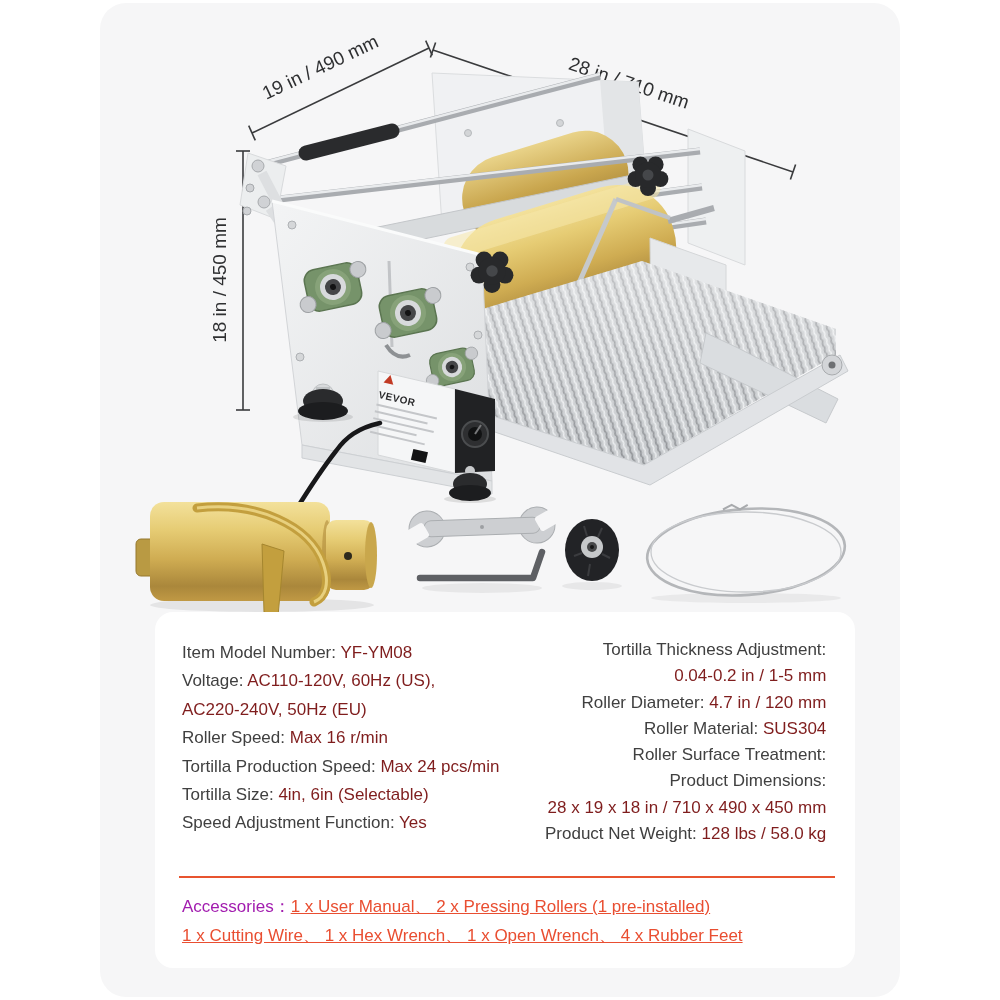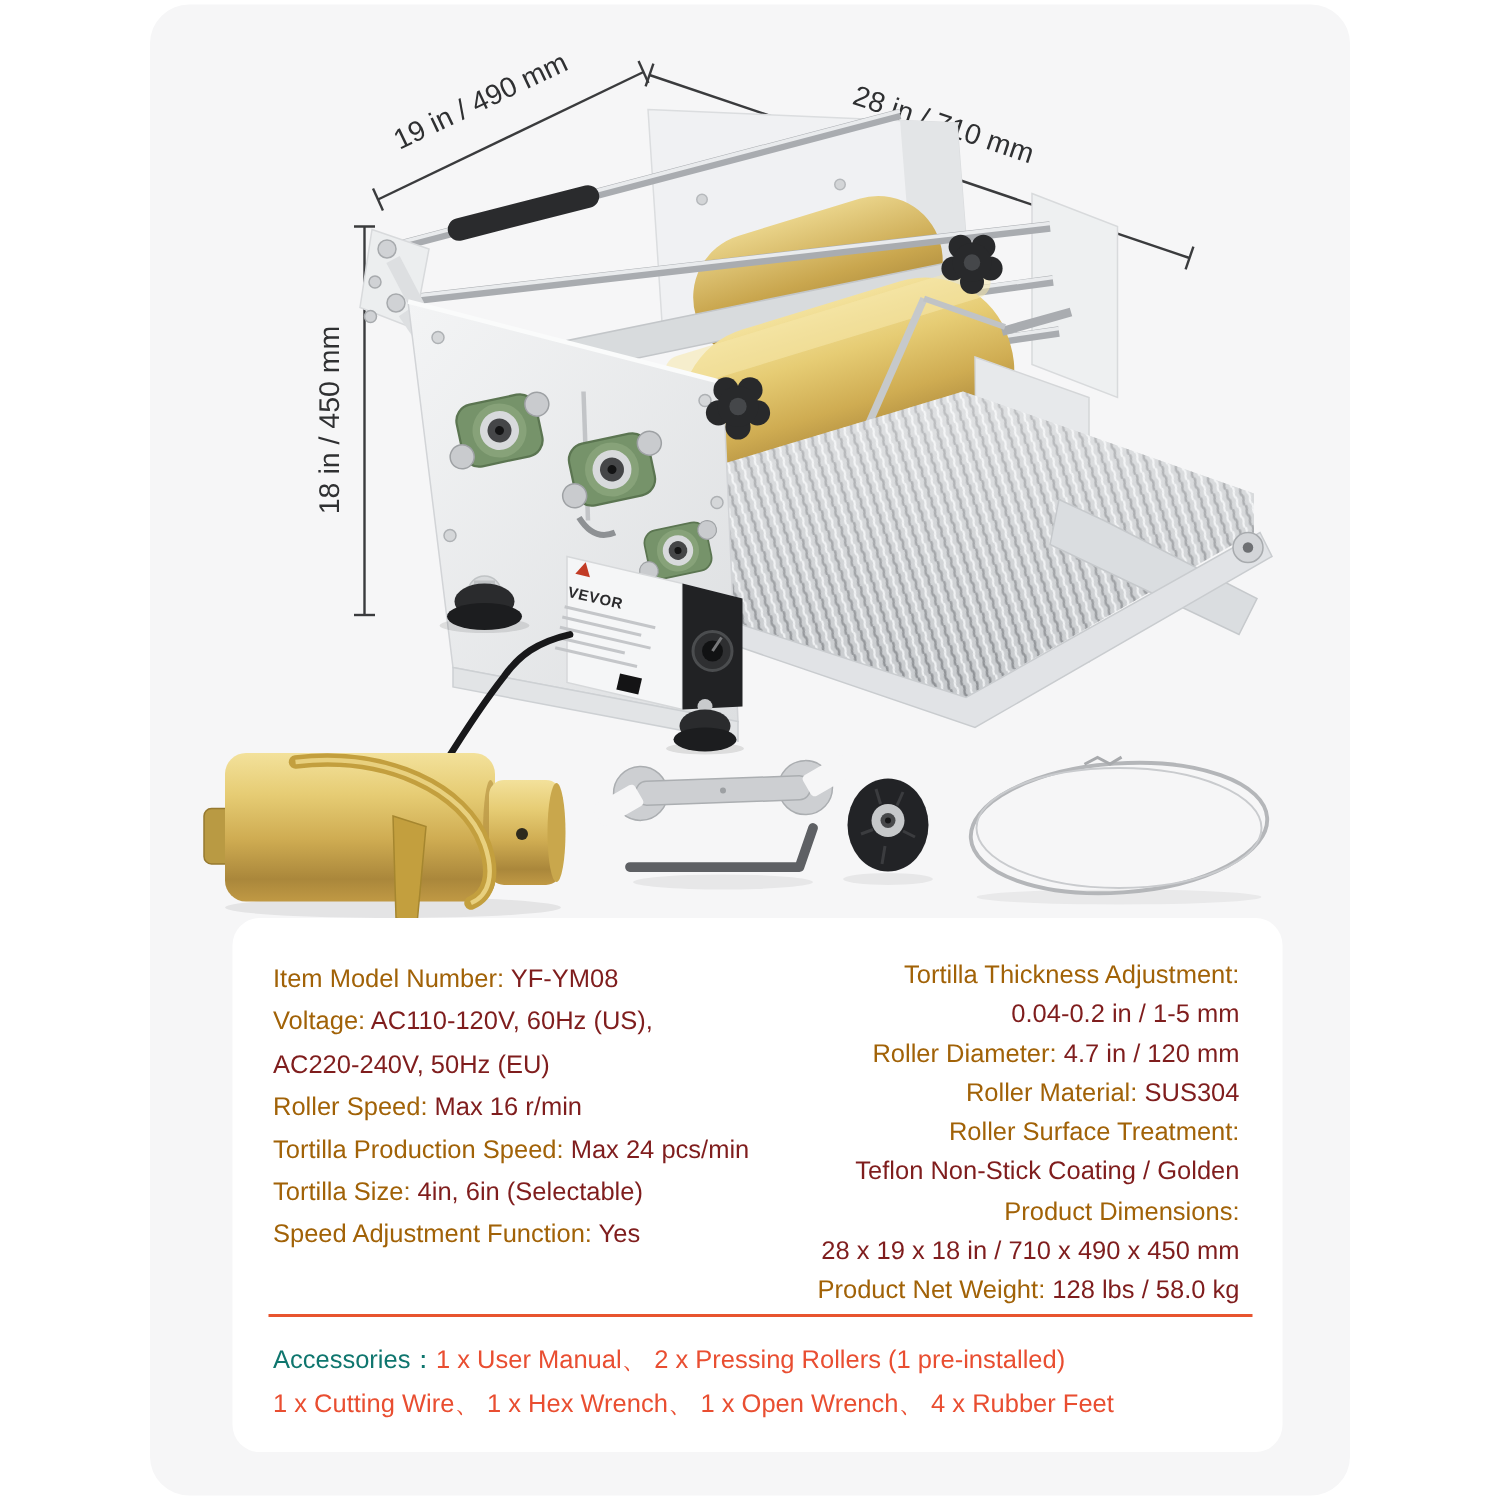--- a/index.html
+++ b/index.html
@@ -1,30 +1,30 @@
 <!DOCTYPE html>
 <html><head>
 <meta charset="utf-8">
 <style>
   html,body{margin:0;padding:0;background:#ffffff;}
   body{width:1000px;height:1000px;position:relative;font-family:"Liberation Sans",sans-serif;-webkit-font-smoothing:antialiased;}
   .photo-card{position:absolute;left:100px;top:3px;width:800px;height:994px;background:#F6F6F7;border-radius:26px;}
   .machine-svg{position:absolute;left:0;top:0;width:800px;height:612px;display:block;}
   .spec-card{position:absolute;left:55px;top:609px;width:700px;height:356px;background:#ffffff;border-radius:18px;}
   .spec-col{position:absolute;font-size:17px;color:#262626;}
-  .spec-col .k{color:#a16207;white-space:pre-wrap;}
+  .spec-col .k{color:#404040;white-space:pre-wrap;}
   .spec-col .v{color:#7f1d1d;white-space:pre-wrap;}
   .col-left{left:27px;top:27px;}
   .col-left .spec-row{line-height:28.4px;}
   .col-right{left:390px;top:25px;text-align:right;}
   .col-right .spec-row{line-height:26.3px;}
   .divider{position:absolute;left:24px;top:264px;width:656px;height:2px;background:#E8542F;}
   .accessories{position:absolute;left:27px;top:280px;font-size:17px;line-height:29px;}
-  .accessories .k{color:#0f766e;white-space:pre-wrap;}
-  .accessories .v{color:#E94E31;white-space:pre-wrap;}
+  .accessories .k{color:#a21caf;white-space:pre-wrap;}
+  .accessories .v{color:#E94E31;white-space:pre-wrap;text-decoration:underline;}
   svg text{font-family:"Liberation Sans",sans-serif;}
 </style>
 </head>
 <body>
 
 <div class="photo-card">
 
   <svg class="machine-svg" viewBox="100 0 800 612" aria-hidden="true">
     <defs>
       <linearGradient id="goldG" x1="0" y1="0" x2="0" y2="1">
@@ -282,21 +282,20 @@
       <div class="spec-row"><span class="k">Tortilla Size: </span><span class="v">4in, 6in (Selectable)</span></div>
       <div class="spec-row"><span class="k">Speed Adjustment Function: </span><span class="v">Yes</span></div>
     </div>
 
     <div class="spec-col col-right">
       <div class="spec-row"><span class="k">Tortilla Thickness Adjustment:</span><span class="v"></span></div>
       <div class="spec-row"><span class="k"></span><span class="v">0.04-0.2 in / 1-5 mm</span></div>
       <div class="spec-row"><span class="k">Roller Diameter: </span><span class="v">4.7 in / 120 mm</span></div>
       <div class="spec-row"><span class="k">Roller Material: </span><span class="v">SUS304</span></div>
       <div class="spec-row"><span class="k">Roller Surface Treatment:</span><span class="v"></span></div>
-      <div class="spec-row"><span class="k"></span><span class="v">Teflon Non-Stick Coating / Golden</span></div>
       <div class="spec-row"><span class="k">Product Dimensions:</span><span class="v"></span></div>
       <div class="spec-row"><span class="k"></span><span class="v">28 x 19 x 18 in / 710 x 490 x 450 mm</span></div>
       <div class="spec-row"><span class="k">Product Net Weight: </span><span class="v">128 lbs / 58.0 kg</span></div>
     </div>
 
     <div class="divider"></div>
 
     <div class="accessories">
       <div class="acc-line"><span class="k">Accessories：</span><span class="v">1 x User Manual、 2 x Pressing Rollers (1 pre-installed)</span></div>
       <div class="acc-line"><span class="v">1 x Cutting Wire、 1 x Hex Wrench、 1 x Open Wrench、 4 x Rubber Feet</span></div>

